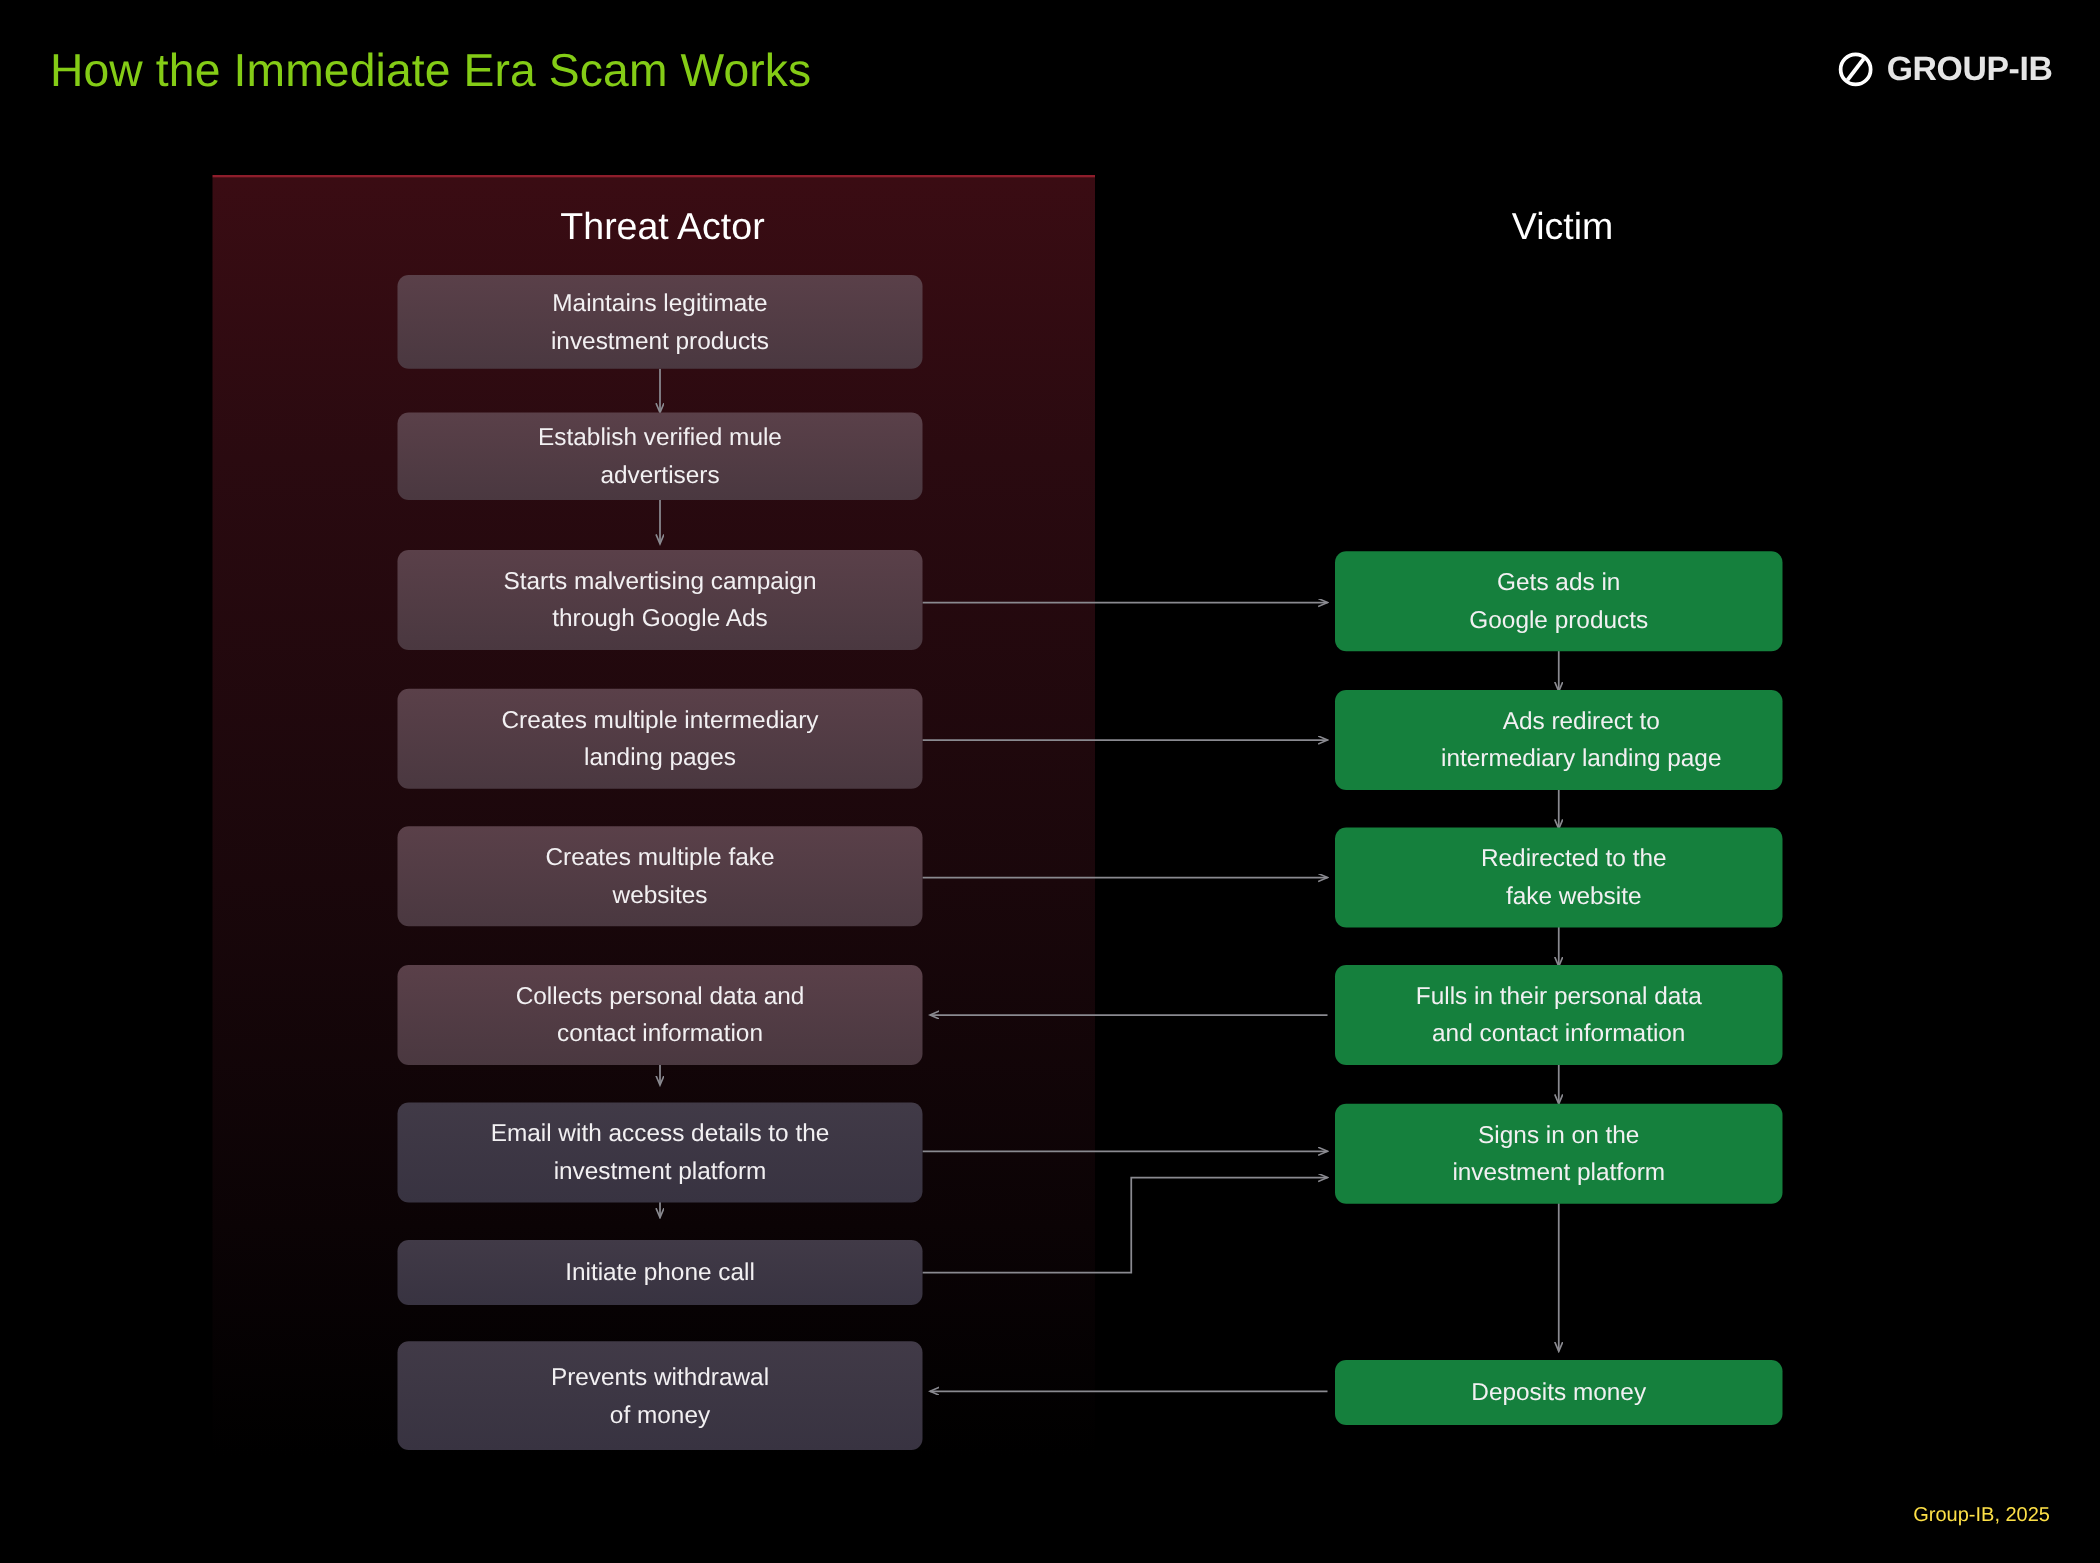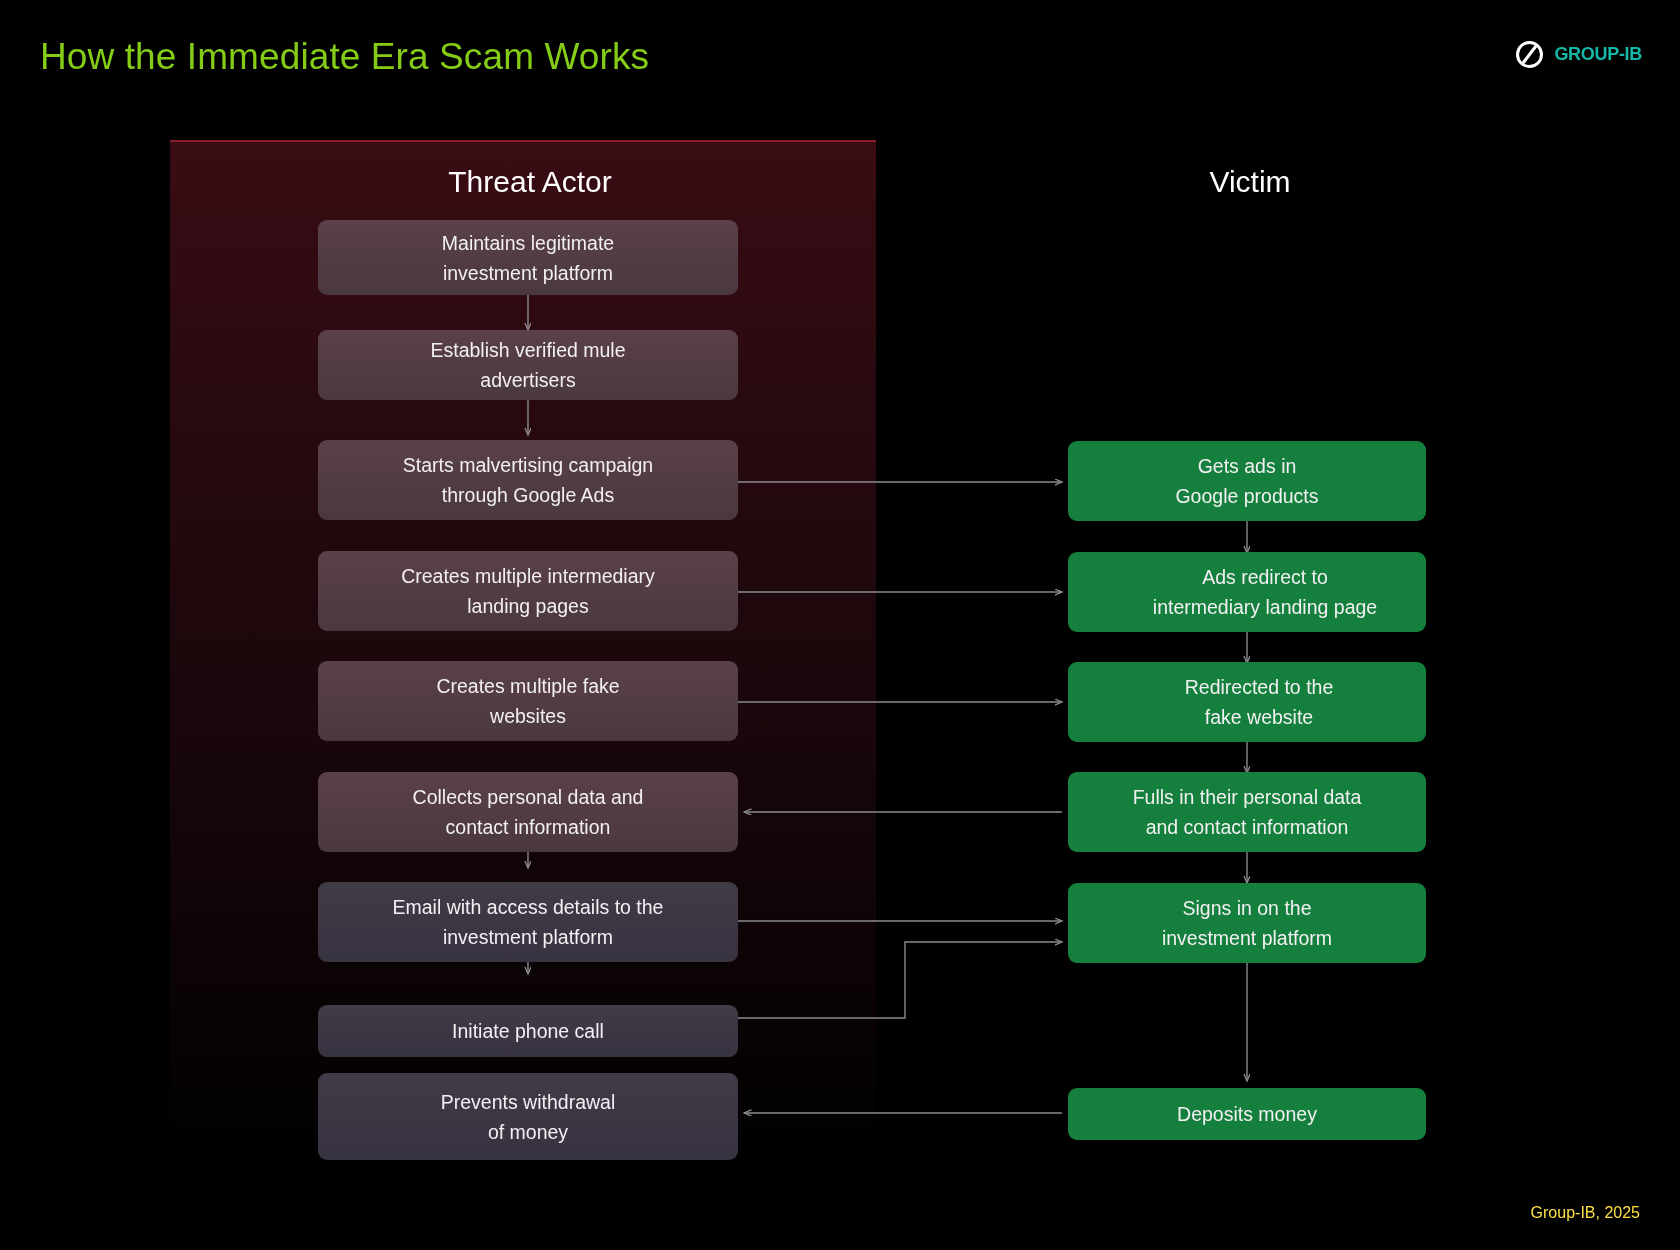--- a/index.html
+++ b/index.html
@@ -36,24 +36,24 @@
     gap: 10px;
   }
   #brand .brand-mark {
     width: 29px;
     height: 29px;
     position: relative;
     display: inline-block;
   }
   #brand .brand-mark svg { display: block; }
   #brand .brand-text {
-    font-size: 18px;
+    font-size: 27px;
     font-weight: 700;
     letter-spacing: -0.3px;
-    color: #14b8a6;
+    color: #e5e5e5;
   }
 
   
   #threat-panel {
     position: absolute;
     left: 170px;
     top: 140px;
     width: 706px;
     height: 1023px;
     background: linear-gradient(180deg, #3a0c13 0%, #2a0a10 22%, #1a070b 55%, #0b0305 82%, #000000 100%);
@@ -169,21 +169,21 @@
     <line x1="1247" y1="737" x2="1247" y2="773"></line>
     <line x1="1247" y1="848" x2="1247" y2="883"></line>
     <line x1="1247" y1="957" x2="1247" y2="1081"></line>
 
     <path d="M738,1018 L905,1018 L905,942 L1062,942"></path>
   </g>
 </svg>
 
 <div class="node actor" style="top:220px; height:75px;">
   <span class="node-label">Maintains legitimate
-investment platform</span>
+investment products</span>
 </div>
 <div class="node actor" style="top:330px; height:70px;">
   <span class="node-label">Establish verified mule
 advertisers</span>
 </div>
 <div class="node actor" style="top:440px; height:80px;">
   <span class="node-label">Starts malvertising campaign
 through Google Ads</span>
 </div>
 <div class="node actor" style="top:551px; height:80px;">
@@ -195,21 +195,21 @@
 websites</span>
 </div>
 <div class="node actor" style="top:772px; height:80px;">
   <span class="node-label">Collects personal data and
 contact information</span>
 </div>
 <div class="node actor dim" style="top:882px; height:80px;">
   <span class="node-label">Email with access details to the
 investment platform</span>
 </div>
-<div class="node actor dim" style="top:992px; height:52px;margin-top:13px;">
+<div class="node actor dim" style="top:992px; height:52px;">
   <span class="node-label">Initiate phone call</span>
 </div>
 <div class="node actor dim" style="top:1073px; height:87px;">
   <span class="node-label">Prevents withdrawal
 of money</span>
 </div>
 
 <div class="node victim" style="top:441px; height:80px;">
   <span class="node-label">Gets ads in
 Google products</span>

